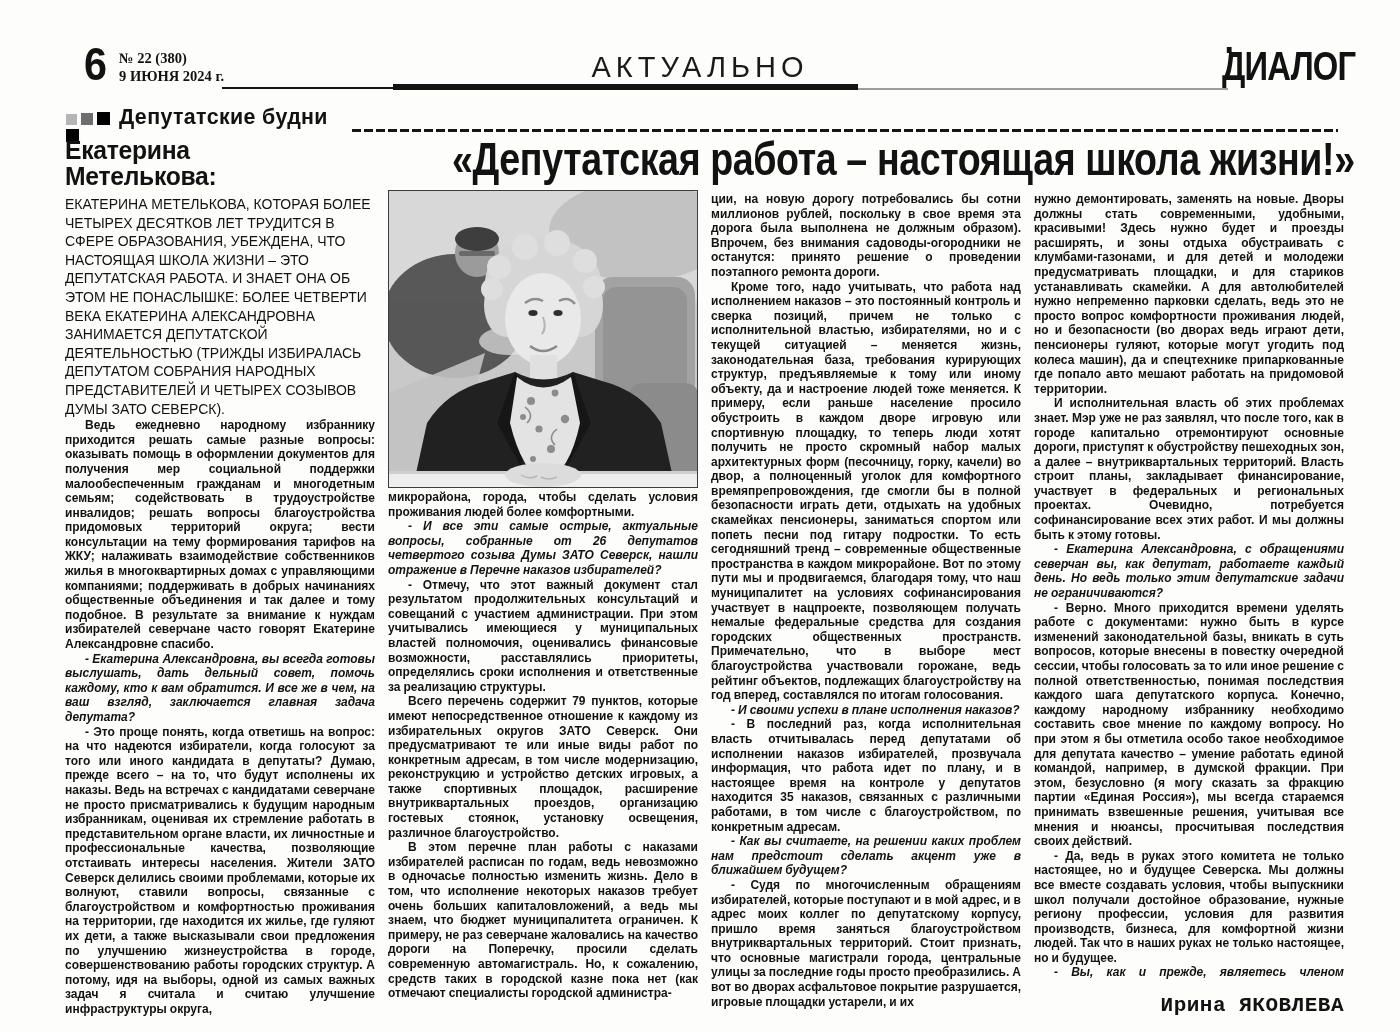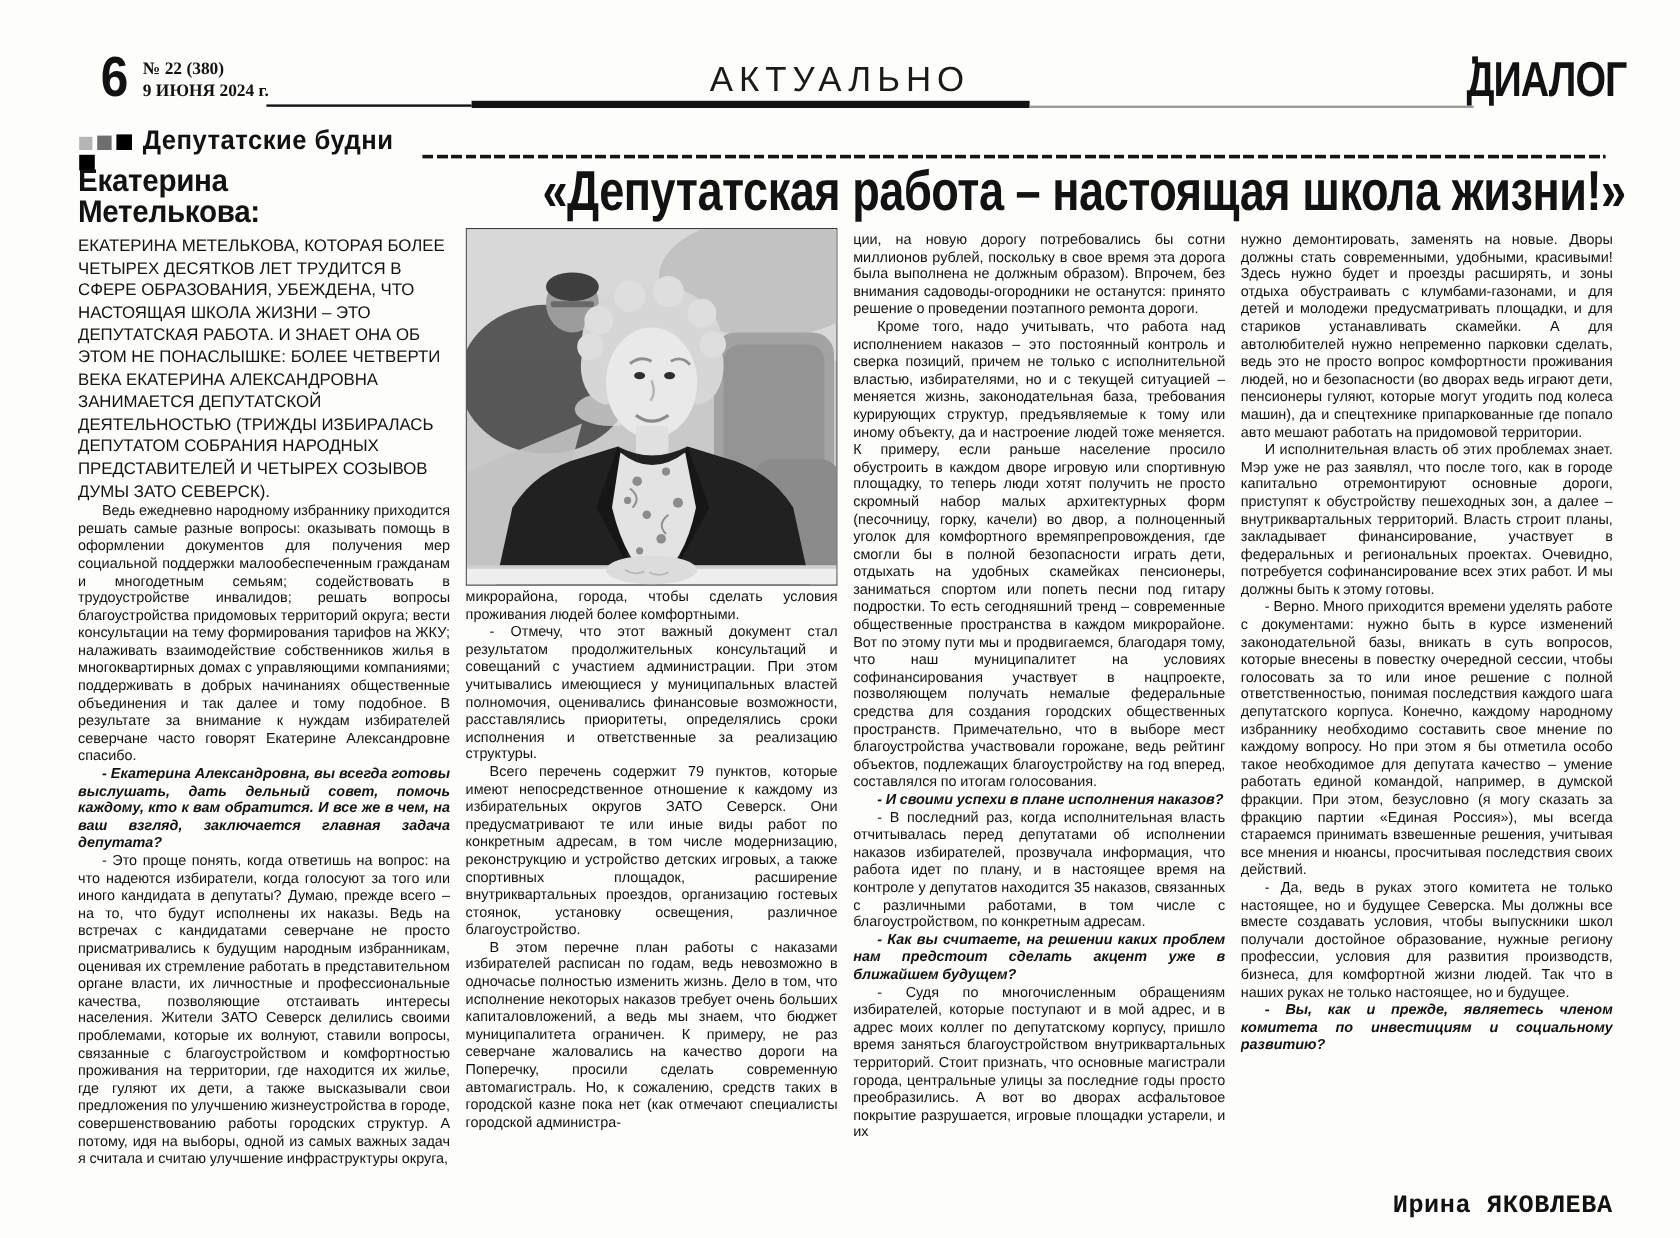--- a/index.html
+++ b/index.html
@@ -63,21 +63,21 @@
   .col { position:absolute; width:310px; overflow:hidden; }
   .col1 { left:65px;   top:195px; height:833px; }
   .col2 { left:388px;  top:190px; height:838px; }
   .col3 { left:711px;  top:192px; height:836px; }
   .col4 { left:1034px; top:192px; height:792px; }
   .photo-frame { width:310px; height:298px; border:1px solid #3c3c3c; box-sizing:border-box; background:#cfcfcf; }
   .col2 .textblock { margin-top:2px; }
   .para {
     margin:0; font-size:12px; line-height:14.6px;
     text-align:justify; text-indent:20px;
-    hyphens:auto; -webkit-hyphens:auto; word-spacing:-0.3px;
+    hyphens:auto; -webkit-hyphens:auto; word-spacing:-0.3px;font-weight:bold;
   }
   .para.lead {
     font-weight:400; font-size:14px; line-height:18.6px;
     text-indent:0; text-align:left; word-spacing:0; hyphens:manual;
   }
   .para.question { font-weight:700; font-style:italic; }
   .para.cont { text-indent:0; }
   .byline {
     position:absolute; left:1034px; top:994px; width:310px;
     text-align:right; font-size:21px; font-weight:800; letter-spacing:.5px;font-family:Liberation Mono, monospace;
@@ -173,36 +173,38 @@
         <path d="M168 238 q-10 8 -2 16" stroke="#8d8d8d" stroke-width="1.6" fill="none"></path>
 
         <rect x="0" y="282" width="308" height="14" fill="#eeeeee"></rect>
         <rect x="0" y="280" width="308" height="3" fill="#cfcfcf"></rect>
         <ellipse cx="154" cy="284" rx="38" ry="12" fill="#dcdcdc"></ellipse>
         <path d="M132 284 q8 5 16 1 M152 286 q8 4 16 0" stroke="#b5b5b5" stroke-width="1.4" fill="none"></path>
       </svg>
     </div>
     <div class="textblock">
         <p class="para text cont">микрорайона, города, чтобы сделать условия проживания людей более комфортными.</p>
+        <p class="para question">- И все эти самые острые, актуальные вопросы, собранные от 26 депутатов четвертого созыва Думы ЗАТО Северск, нашли отражение в Перечне наказов избирателей?</p>
         <p class="para text">- Отмечу, что этот важный документ стал результатом продолжительных консультаций и совещаний с участием администрации. При этом учитывались имеющиеся у муниципальных властей полномочия, оценивались финансовые возможности, расставлялись приоритеты, определялись сроки исполнения и ответственные за реализацию структуры.</p>
         <p class="para text">Всего перечень содержит 79 пунктов, которые имеют непосредственное отношение к каждому из избирательных округов ЗАТО Северск. Они предусматривают те или иные виды работ по конкретным адресам, в том числе модернизацию, реконструкцию и устройство детских игровых, а также спортивных площадок, расширение внутриквартальных проездов, организацию гостевых стоянок, установку освещения, различное благоустройство.</p>
         <p class="para text">В этом перечне план работы с наказами избирателей расписан по годам, ведь невозможно в одночасье полностью изменить жизнь. Дело в том, что исполнение некоторых наказов требует очень больших капиталовложений, а ведь мы знаем, что бюджет муниципалитета ограничен. К примеру, не раз северчане жаловались на качество дороги на Поперечку, просили сделать современную автомагистраль. Но, к сожалению, средств таких в городской казне пока нет (как отмечают специалисты городской администра-</p>
       </div>
   </div>
 
   <div class="col col3">
       <p class="para text cont">ции, на новую дорогу потребовались бы сотни миллионов рублей, поскольку в свое время эта дорога была выполнена не должным образом). Впрочем, без внимания садоводы-огородники не останутся: принято решение о проведении поэтапного ремонта дороги.</p>
       <p class="para text">Кроме того, надо учитывать, что работа над исполнением наказов – это постоянный контроль и сверка позиций, причем не только с исполнительной властью, избирателями, но и с текущей ситуацией – меняется жизнь, законодательная база, требования курирующих структур, предъявляемые к тому или иному объекту, да и настроение людей тоже меняется. К примеру, если раньше население просило обустроить в каждом дворе игровую или спортивную площадку, то теперь люди хотят получить не просто скромный набор малых архитектурных форм (песочницу, горку, качели) во двор, а полноценный уголок для комфортного времяпрепровождения, где смогли бы в полной безопасности играть дети, отдыхать на удобных скамейках пенсионеры, заниматься спортом или попеть песни под гитару подростки. То есть сегодняшний тренд – современные общественные пространства в каждом микрорайоне. Вот по этому пути мы и продвигаемся, благодаря тому, что наш муниципалитет на условиях софинансирования участвует в нацпроекте, позволяющем получать немалые федеральные средства для создания городских общественных пространств. Примечательно, что в выборе мест благоустройства участвовали горожане, ведь рейтинг объектов, подлежащих благоустройству на год вперед, составлялся по итогам голосования.</p>
       <p class="para question">- И своими успехи в плане исполнения наказов?</p>
       <p class="para text">- В последний раз, когда исполнительная власть отчитывалась перед депутатами об исполнении наказов избирателей, прозвучала информация, что работа идет по плану, и в настоящее время на контроле у депутатов находится 35 наказов, связанных с различными работами, в том числе с благоустройством, по конкретным адресам.</p>
       <p class="para question">- Как вы считаете, на решении каких проблем нам предстоит сделать акцент уже в ближайшем будущем?</p>
       <p class="para text">- Судя по многочисленным обращениям избирателей, которые поступают и в мой адрес, и в адрес моих коллег по депутатскому корпусу, пришло время заняться благоустройством внутриквартальных территорий. Стоит признать, что основные магистрали города, центральные улицы за последние годы просто преобразились. А вот во дворах асфальтовое покрытие разрушается, игровые площадки устарели, и их</p>
     </div>
   <div class="col col4">
       <p class="para text cont">нужно демонтировать, заменять на новые. Дворы должны стать современными, удобными, красивыми! Здесь нужно будет и проезды расширять, и зоны отдыха обустраивать с клумбами-газонами, и для детей и молодежи предусматривать площадки, и для стариков устанавливать скамейки. А для автолюбителей нужно непременно парковки сделать, ведь это не просто вопрос комфортности проживания людей, но и безопасности (во дворах ведь играют дети, пенсионеры гуляют, которые могут угодить под колеса машин), да и спецтехнике припаркованные где попало авто мешают работать на придомовой территории.</p>
       <p class="para text">И исполнительная власть об этих проблемах знает. Мэр уже не раз заявлял, что после того, как в городе капитально отремонтируют основные дороги, приступят к обустройству пешеходных зон, а далее – внутриквартальных территорий. Власть строит планы, закладывает финансирование, участвует в федеральных и региональных проектах. Очевидно, потребуется софинансирование всех этих работ. И мы должны быть к этому готовы.</p>
+      <p class="para question">- Екатерина Александровна, с обращениями северчан вы, как депутат, работаете каждый день. Но ведь только этим депутатские задачи не ограничиваются?</p>
       <p class="para text">- Верно. Много приходится времени уделять работе с документами: нужно быть в курсе изменений законодательной базы, вникать в суть вопросов, которые внесены в повестку очередной сессии, чтобы голосовать за то или иное решение с полной ответственностью, понимая последствия каждого шага депутатского корпуса. Конечно, каждому народному избраннику необходимо составить свое мнение по каждому вопросу. Но при этом я бы отметила особо такое необходимое для депутата качество – умение работать единой командой, например, в думской фракции. При этом, безусловно (я могу сказать за фракцию партии «Единая Россия»), мы всегда стараемся принимать взвешенные решения, учитывая все мнения и нюансы, просчитывая последствия своих действий.</p>
       <p class="para text">- Да, ведь в руках этого комитета не только настоящее, но и будущее Северска. Мы должны все вместе создавать условия, чтобы выпускники школ получали достойное образование, нужные региону профессии, условия для развития производств, бизнеса, для комфортной жизни людей. Так что в наших руках не только настоящее, но и будущее.</p>
       <p class="para question">- Вы, как и прежде, являетесь членом комитета по инвестициям и социальному развитию?</p>
     </div>
 
   <div class="byline">Ирина ЯКОВЛЕВА</div>
 </div>
 
 </body></html>

